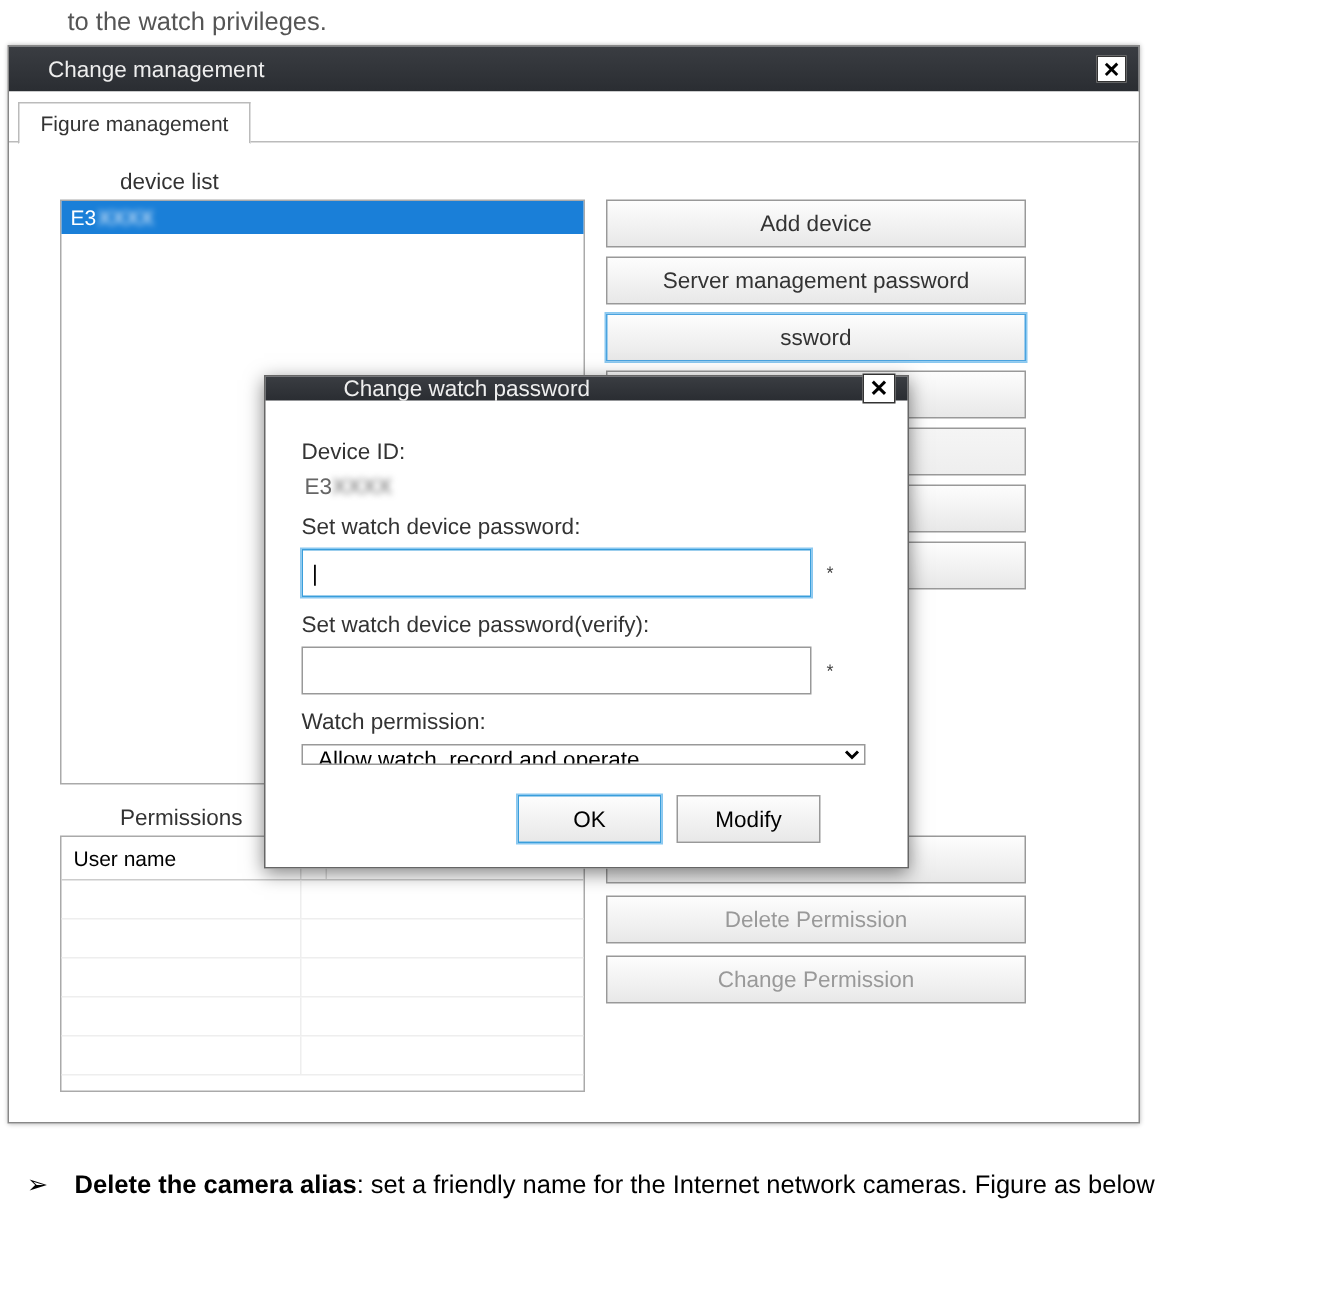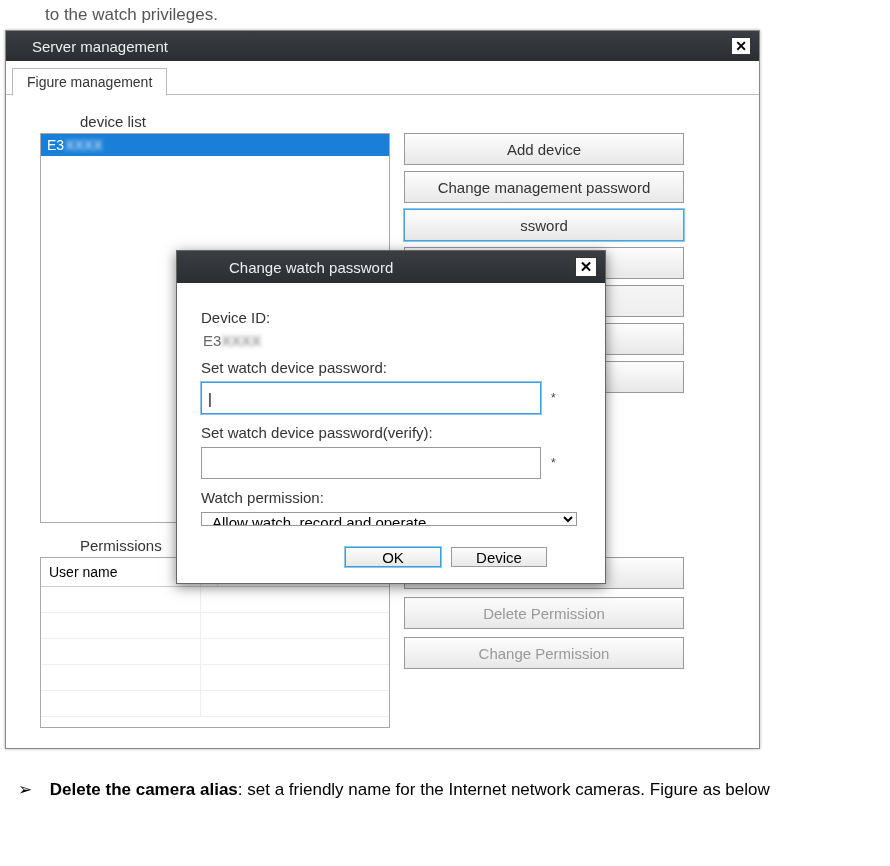--- a/index.html
+++ b/index.html
@@ -39,70 +39,70 @@
     .perm-header-cell:first-child { width: 160px; }
     .perm-body { height: 140px; }
     .perm-body-row { height: 26px; border-bottom: 1px solid #eee; display: flex; }
     .perm-body-cell { border-right: 1px solid #eee; width: 160px; }
     .perm-buttons { display: flex; flex-direction: column; gap: 8px; width: 280px; }
     .perm-buttons .std-button { color: #999; }
     .perm-buttons .std-button.firstperm { color: #444; }
     
     
     .modal { position: absolute; top: 155px; left: 170px; width: 430px; background: #fff; box-shadow: 0 3px 12px rgba(0,0,0,0.5); border: 1px solid #666; }
-    .modal-titlebar { background: linear-gradient(to bottom, #3a3d42, #2a2d32); height: 32px; display: flex; align-items: center; color: #eee; font-size: 15px; padding: 0 8px; }
+    .modal-titlebar { background: linear-gradient(to bottom, #3a3d42, #2a2d32); height: 16px; display: flex; align-items: center; color: #eee; font-size: 15px; padding: 0 8px; }
     .modal-title-text { margin-left: 44px; }
     .modal-close { margin-left: auto; background: #fff; width: 22px; height: 20px; display: flex; align-items: center; justify-content: center; font-weight: bold; color: #000; font-size: 15px; cursor: pointer; border: 1px solid #333; }
     .modal-body { padding: 16px 24px 16px 24px; }
     .modal-label { font-size: 15px; color: #333; margin-bottom: 6px; margin-top: 10px; }
     .modal-static { font-size: 15px; color: #666; margin-bottom: 6px; margin-left: 2px; }
     .modal-static-obscured { filter: blur(2px); display: inline-block; }
     .modal-input-row { display: flex; align-items: center; gap: 10px; margin-bottom: 4px; }
     .modal-input { width: 340px; height: 32px; border: 1px solid #999; padding: 0 6px; font-size: 15px; }
     .modal-input.focus { border: 1px solid #3a9edb; outline: 1px solid #8ac8f0; }
     .modal-asterisk { font-size: 12px; color: #444; }
     .modal-select { width: 376px; height: 14px; border: 1px solid #999; font-size: 15px; padding: 0 6px; background: #fff; }
     .modal-buttons { display: flex; justify-content: flex-end; gap: 10px; margin-top: 16px; padding-right: 34px; }
-    .modal-btn { width: 96px; height: 20px; border: 1px solid #999; background: linear-gradient(to bottom, #fdfdfd, #e8e8e8); font-size: 15px; cursor: pointer; }
+    .modal-btn { width: 96px; height: 32px; border: 1px solid #999; background: linear-gradient(to bottom, #fdfdfd, #e8e8e8); font-size: 15px; cursor: pointer; }
     .modal-btn.ok { border: 1px solid #3a9edb; outline: 1px solid #8ac8f0; }
     
     .doc-text-bottom { margin: 30px 5px 10px 5px; font-size: 17px; color: #000; }
     .doc-bullet { display: inline-block; width: 40px; text-align: center; }
     .doc-bold { font-weight: bold; }
     
     .bottom-border { height: 2px; }
   </style>
 </head>
 <body>
 
 <div class="doc-text-top">to the watch privileges.</div>
 
 <div class="main-window">
   <div class="titlebar">
-    <span class="titlebar-text">Server management</span>
+    <span class="titlebar-text">Change management</span>
     <span class="titlebar-close">✕</span>
   </div>
 
   <div class="tab-area">
     <div class="tab">Figure management</div>
   </div>
 
   <div class="content">
     <div class="section-label">device list</div>
 
     <div class="device-panel">
       <div class="device-list">
         <div class="device-item">
           <span>E3</span><span class="device-item-obscured">XXXX</span>
         </div>
       </div>
 
       <div class="button-col">
         <button class="std-button">Add device</button>
-        <button class="std-button">Change management password</button>
+        <button class="std-button">Server management password</button>
         <button class="std-button highlight">ssword</button>
         <button class="std-button">alias</button>
         <button class="std-button disabled"> config</button>
         <button class="std-button">rovider</button>
         <button class="std-button">vice</button>
       </div>
     </div>
 
     <div class="permissions-label">Permissions</div>
 
@@ -160,21 +160,21 @@
           <span class="modal-asterisk">*</span>
         </div>
         
         <div class="modal-label">Watch permission:</div>
         <select class="modal-select">
           <option>Allow watch, record and operate</option>
         </select>
         
         <div class="modal-buttons">
           <button class="modal-btn ok">OK</button>
-          <button class="modal-btn">Device</button>
+          <button class="modal-btn">Modify</button>
         </div>
       </div>
     </div>
 
   </div>
   <div class="bottom-border"></div>
 </div>
 
 <div class="doc-text-bottom">
   <span class="doc-bullet">➢</span>

